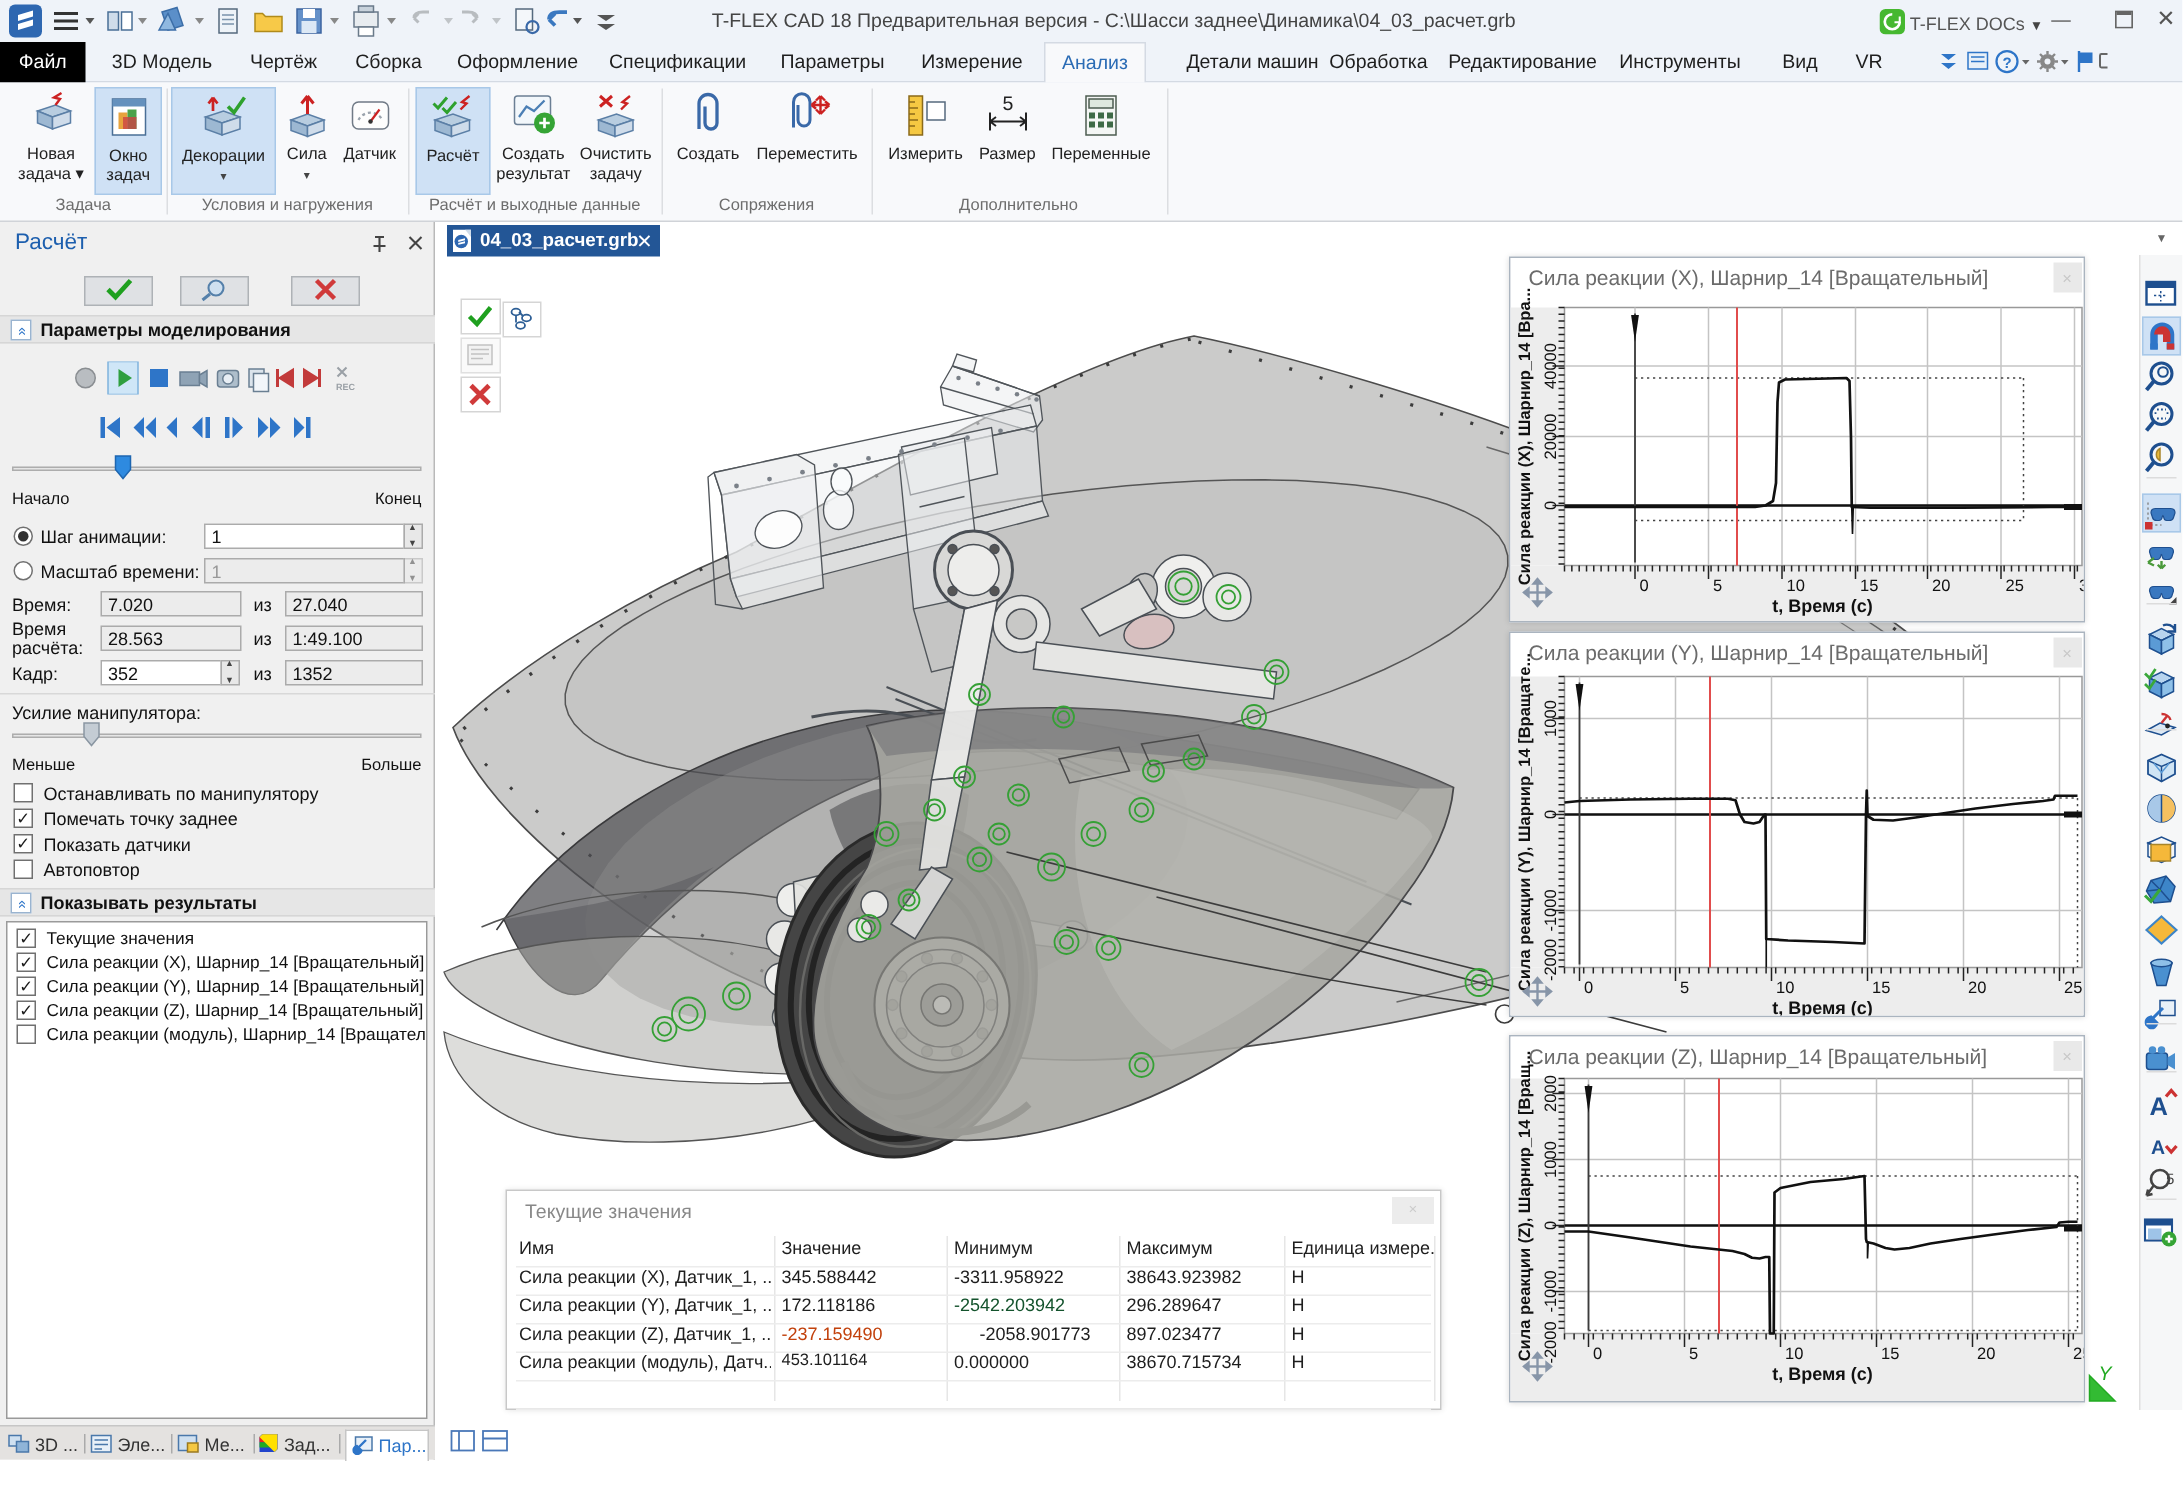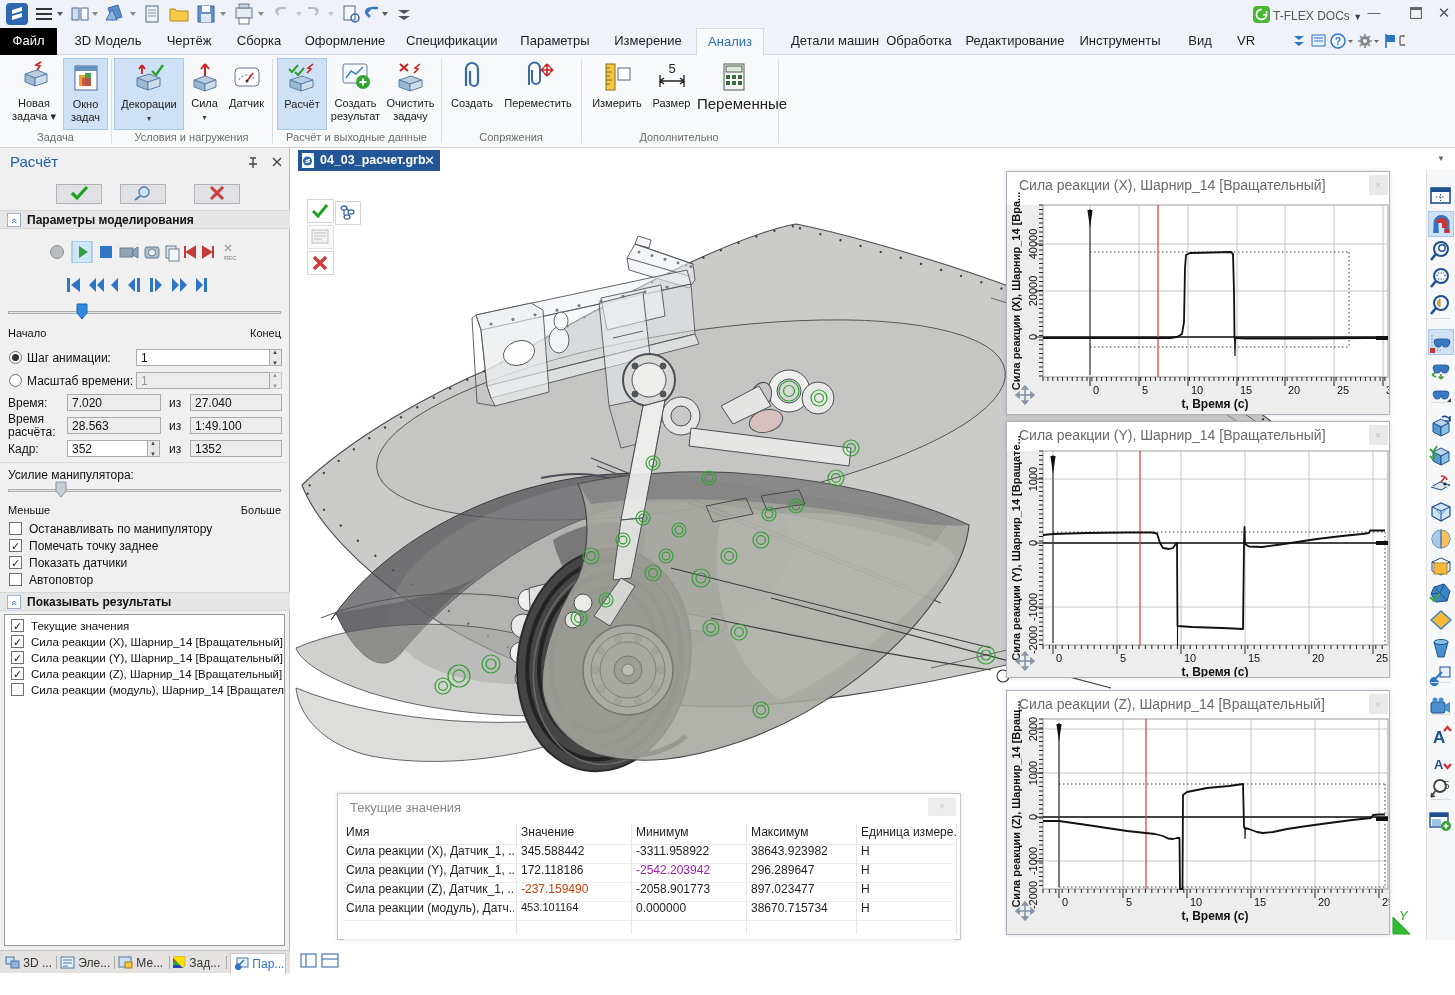--- a/index.html
+++ b/index.html
@@ -104,20 +104,21 @@
       <path d="M276 12 Q276 8 282 8 L286 8 M276 12 L279 9 M276 12 L279 15" stroke="#b8bcc0" stroke-width="2" fill="none"></path>
       <path d="M296 12 L302 12 L299 16 Z" fill="#c0c4c8"></path>
       <path d="M318 12 Q318 8 312 8 L308 8 M318 12 L315 9 M318 12 L315 15" stroke="#b8bcc0" stroke-width="2" fill="none"></path>
       <path d="M328 12 L334 12 L331 16 Z" fill="#c0c4c8"></path>
       <rect x="344" y="6" width="11" height="14" fill="#f4f7fa" stroke="#55697e"></rect>
       <circle cx="355" cy="18" r="4" fill="none" stroke="#3a69a8" stroke-width="1.5"></circle>
       <path d="M366 13 Q366 8 373 8 L378 8 M366 13 L370 9 M366 13 L370 17" stroke="#3a78c0" stroke-width="2.5" fill="none"></path>
       <path d="M382 12 L388 12 L385 16 Z" fill="#555"></path>
       <path d="M398 10 L410 10 L404 14 Z M398 16 L410 16 L404 20 Z" fill="#555"></path>
     </svg>
+    <div id="title-text">T-FLEX CAD 18 Предварительная версия - C:\Шасси заднее\Динамика\04_03_расчет.grb</div>
     <div id="docs-area">
       <svg width="17" height="17" viewBox="0 0 17 17" style="vertical-align:-3px;">
         <rect x="0" y="0" width="17" height="17" rx="4" fill="#46b830"></rect>
         <path d="M8.5 3.5 A5 5 0 1 0 13.5 8.5" fill="none" stroke="#fff" stroke-width="1.8"></path>
         <path d="M13.5 5 L13.5 8.8 L10 8.8" fill="none" stroke="#fff" stroke-width="1.4"></path>
       </svg>
       T-FLEX DOCs <span style="font-size:9px;color:#444;">▼</span>
     </div>
     <div class="winbtn" style="right:66px;width:30px;">—</div>
     <div class="winbtn" style="right:24px;width:30px;"><svg width="12" height="12" viewBox="0 0 12 12" style="margin-top:7px;">
@@ -311,21 +312,21 @@
           <g fill="#3e6a46">
             <rect x="9" y="15" width="4" height="4"></rect>
               <rect x="15" y="15" width="4" height="4"></rect>
               <rect x="21" y="15" width="4" height="4"></rect>
             <rect x="9" y="21" width="4" height="4"></rect>
               <rect x="15" y="21" width="4" height="4"></rect>
               <rect x="21" y="21" width="4" height="4"></rect>
           </g>
         </svg>
       </span>
-      <div style="font-size:15px;line-height:13px;">Переменные</div>
+      <div style="font-size:11px;line-height:13px;">Переменные</div>
     </div>
     <div class="rgrouplabel" style="left:0px;width:111px;">Задача</div>
     <div class="rgrouplabel" style="left:111px;width:161px;">Условия и нагружения</div>
     <div class="rgrouplabel" style="left:272px;width:169px;">Расчёт и выходные данные</div>
     <div class="rgrouplabel" style="left:441px;width:140px;">Сопряжения</div>
     <div class="rgrouplabel" style="left:581px;width:196px;">Дополнительно</div>
     <div class="rgroup-sep" style="left:778px;"></div>
   </div>
 
   <div id="leftpanel">
@@ -890,26 +891,26 @@
 <div style="position:absolute;left:298px;top:31px;width:108px;height:16px;overflow:hidden;white-space:nowrap;font-size:12px;color:#1e1e1e;">Минимум</div>
 <div style="position:absolute;left:413px;top:31px;width:103px;height:16px;overflow:hidden;white-space:nowrap;font-size:12px;color:#1e1e1e;">Максимум</div>
 <div style="position:absolute;left:523px;top:31px;width:95px;height:16px;overflow:hidden;white-space:nowrap;font-size:12px;color:#1e1e1e;">Единица измере...</div>
 <div style="position:absolute;left:8px;top:50px;width:168px;height:16px;overflow:hidden;white-space:nowrap;font-size:12px;color:#1e1e1e;">Сила реакции (X), Датчик_1, ...</div>
 <div style="position:absolute;left:183px;top:50px;width:108px;height:16px;overflow:hidden;white-space:nowrap;font-size:12px;color:#1e1e1e;">345.588442</div>
 <div style="position:absolute;left:298px;top:50px;width:108px;height:16px;overflow:hidden;white-space:nowrap;font-size:12px;color:#1e1e1e;">-3311.958922</div>
 <div style="position:absolute;left:413px;top:50px;width:103px;height:16px;overflow:hidden;white-space:nowrap;font-size:12px;color:#1e1e1e;">38643.923982</div>
 <div style="position:absolute;left:523px;top:50px;width:95px;height:16px;overflow:hidden;white-space:nowrap;font-size:12px;color:#1e1e1e;">Н</div>
 <div style="position:absolute;left:8px;top:69px;width:168px;height:16px;overflow:hidden;white-space:nowrap;font-size:12px;color:#1e1e1e;">Сила реакции (Y), Датчик_1, ...</div>
 <div style="position:absolute;left:183px;top:69px;width:108px;height:16px;overflow:hidden;white-space:nowrap;font-size:12px;color:#1e1e1e;">172.118186</div>
-<div style="position:absolute;left:298px;top:69px;width:108px;height:16px;overflow:hidden;white-space:nowrap;font-size:12px;color:#a21caf;">-2542.203942</div>
+<div style="position:absolute;left:298px;top:69px;width:108px;height:16px;overflow:hidden;white-space:nowrap;font-size:12px;color:#14532d;">-2542.203942</div>
 <div style="position:absolute;left:413px;top:69px;width:103px;height:16px;overflow:hidden;white-space:nowrap;font-size:12px;color:#1e1e1e;">296.289647</div>
 <div style="position:absolute;left:523px;top:69px;width:95px;height:16px;overflow:hidden;white-space:nowrap;font-size:12px;color:#1e1e1e;">Н</div>
 <div style="position:absolute;left:8px;top:88px;width:168px;height:16px;overflow:hidden;white-space:nowrap;font-size:12px;color:#1e1e1e;">Сила реакции (Z), Датчик_1, ...</div>
 <div style="position:absolute;left:183px;top:88px;width:108px;height:16px;overflow:hidden;white-space:nowrap;font-size:12px;color:#c2410c;">-237.159490</div>
-<div style="position:absolute;left:298px;top:88px;width:108px;height:16px;overflow:hidden;white-space:nowrap;font-size:12px;color:#1e1e1e;">-2058.901773</div>
+<div style="position:absolute;left:298px;top:88px;width:108px;height:16px;overflow:hidden;white-space:nowrap;font-size:12px;color:#1e1e1e;text-align:center;">-2058.901773</div>
 <div style="position:absolute;left:413px;top:88px;width:103px;height:16px;overflow:hidden;white-space:nowrap;font-size:12px;color:#1e1e1e;">897.023477</div>
 <div style="position:absolute;left:523px;top:88px;width:95px;height:16px;overflow:hidden;white-space:nowrap;font-size:12px;color:#1e1e1e;">Н</div>
 <div style="position:absolute;left:8px;top:107px;width:168px;height:16px;overflow:hidden;white-space:nowrap;font-size:12px;color:#1e1e1e;">Сила реакции (модуль), Датч...</div>
 <div style="position:absolute;left:183px;top:107px;width:108px;height:16px;overflow:hidden;white-space:nowrap;font-size:11px;color:#1e1e1e;">453.101164</div>
 <div style="position:absolute;left:298px;top:107px;width:108px;height:16px;overflow:hidden;white-space:nowrap;font-size:12px;color:#1e1e1e;">0.000000</div>
 <div style="position:absolute;left:413px;top:107px;width:103px;height:16px;overflow:hidden;white-space:nowrap;font-size:12px;color:#1e1e1e;">38670.715734</div>
 <div style="position:absolute;left:523px;top:107px;width:95px;height:16px;overflow:hidden;white-space:nowrap;font-size:12px;color:#1e1e1e;">Н</div>
 </div>
     <div id="righttools">
 <div style="position:absolute;left:1px;top:14px;width:26px;height:26px;"><svg width="25" height="25" viewBox="0 0 25 25">

